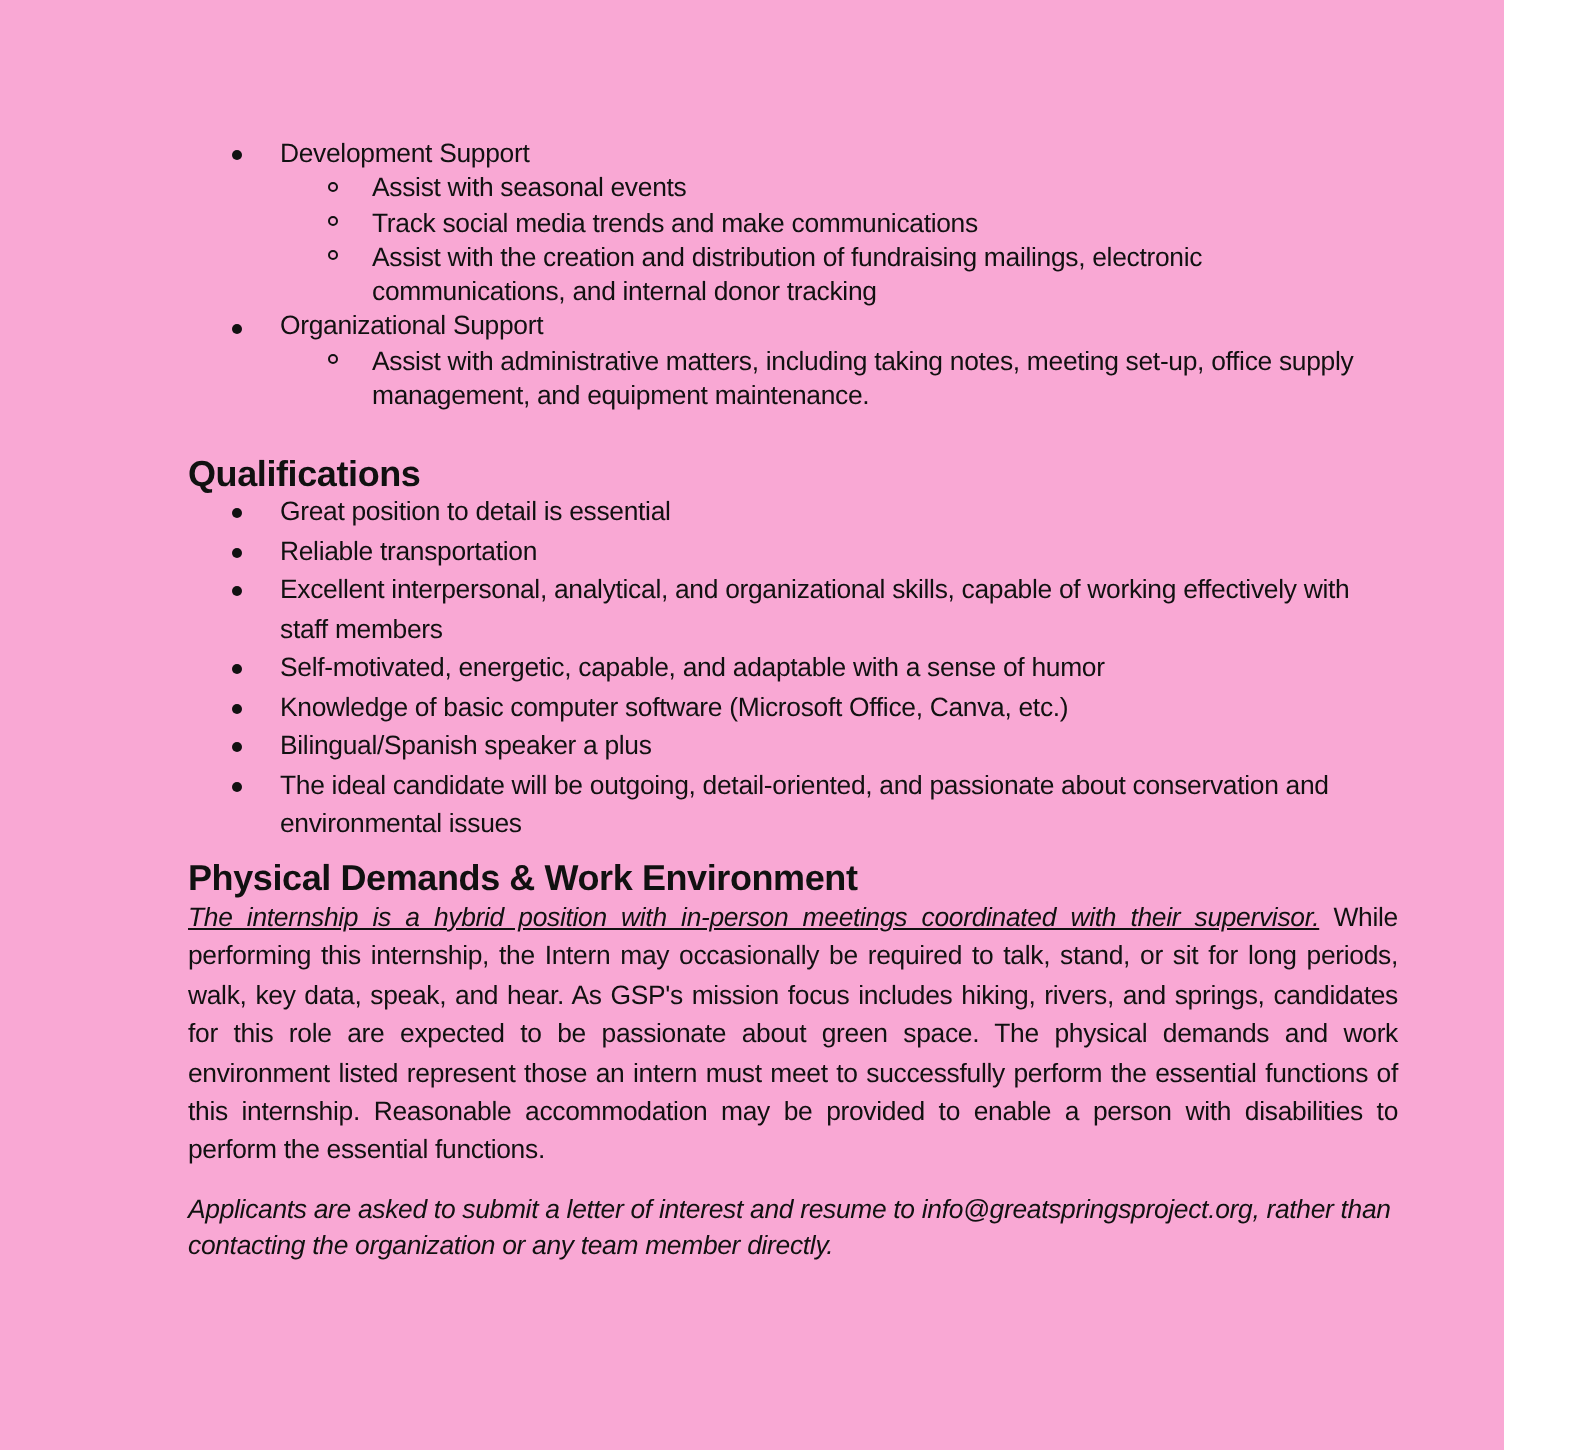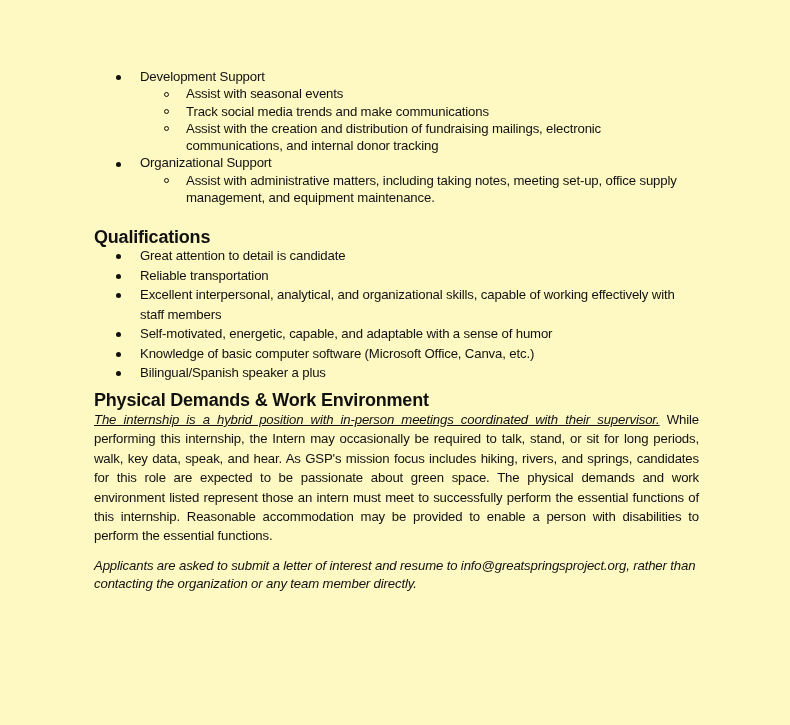--- a/index.html
+++ b/index.html
@@ -1,18 +1,18 @@
 <!DOCTYPE html>
 <html><head>
 <meta charset="utf-8">
 <style>
   html, body { margin: 0; padding: 0; background: #ffffff; }
   body { width: 790px; height: 725px; position: relative; overflow: hidden;
          font-family: "Liberation Sans", "DejaVu Sans", sans-serif; color: #111; }
-  .page { position: absolute; left: 0; top: 0; width: 790px; height: 725px; background: #fef9c3; }
+  .page { position: absolute; left: 0; top: 0; width: 724px; height: 725px; background: #f9a8d4; padding-left: 28px; }
   .content { position: absolute; left: 94px; top: 68px; width: 605px; font-size: 13.2px; letter-spacing: -0.15px; }
 
   ul { list-style: none; margin: 0; padding: 0; }
   .l1 { position: relative; padding-left: 46px; line-height: 17.3px; }
   .l1 > .bullet { position: absolute; left: 22px; top: 0; }
   .l2 { position: relative; padding-left: 92px; line-height: 17.3px; margin-left: -46px; }
   .l2 > .bullet { position: absolute; left: 70px; top: 0; font-size: 11px; }
   .dot { display: inline-block; width: 5px; height: 5px; border-radius: 50%; background: #111; vertical-align: middle; }
   .ring { display: inline-block; width: 5px; height: 5px; border-radius: 50%; border: 1.2px solid #111; box-sizing: border-box; vertical-align: middle; }
 
@@ -56,26 +56,27 @@
           <li class="l2">
             <span class="bullet"><span class="ring"></span></span>
             <span>Assist with administrative matters, including taking notes, meeting set-up, office supply management, and equipment maintenance.</span>
           </li>
         </ul>
       </li>
     </ul>
 
     <h2 class="h-qual">Qualifications</h2>
     <ul class="qual">
-      <li class="l1"><span class="bullet"><span class="dot"></span></span><span>Great attention to detail is candidate</span></li>
+      <li class="l1"><span class="bullet"><span class="dot"></span></span><span>Great position to detail is essential</span></li>
       <li class="l1"><span class="bullet"><span class="dot"></span></span><span>Reliable transportation</span></li>
       <li class="l1"><span class="bullet"><span class="dot"></span></span><span>Excellent interpersonal, analytical, and organizational skills, capable of working effectively with staff members</span></li>
       <li class="l1"><span class="bullet"><span class="dot"></span></span><span>Self-motivated, energetic, capable, and adaptable with a sense of humor</span></li>
       <li class="l1"><span class="bullet"><span class="dot"></span></span><span>Knowledge of basic computer software (Microsoft Office, Canva, etc.)</span></li>
       <li class="l1"><span class="bullet"><span class="dot"></span></span><span>Bilingual/Spanish speaker a plus</span></li>
+      <li class="l1"><span class="bullet"><span class="dot"></span></span><span>The ideal candidate will be outgoing, detail-oriented, and passionate about conservation and environmental issues</span></li>
     </ul>
 
     <h2 class="h-phys">Physical Demands &amp; Work Environment</h2>
     <p class="body"><span class="u-italic">The internship is a hybrid position with in-person meetings coordinated with their supervisor.</span><span> While performing this internship, the Intern may occasionally be required to talk, stand, or sit for long periods, walk, key data, speak, and hear. As GSP's mission focus includes hiking, rivers, and springs, candidates for this role are expected to be passionate about green space. The physical demands and work environment listed represent those an intern must meet to successfully perform the essential functions of this internship. Reasonable accommodation may be provided to enable a person with disabilities to perform the essential functions.</span></p>
 
     <p class="apply">Applicants are asked to submit a letter of interest and resume to info@greatspringsproject.org, rather than contacting the organization or any team member directly.</p>
   </div>
 </div>
 
 </body></html>

